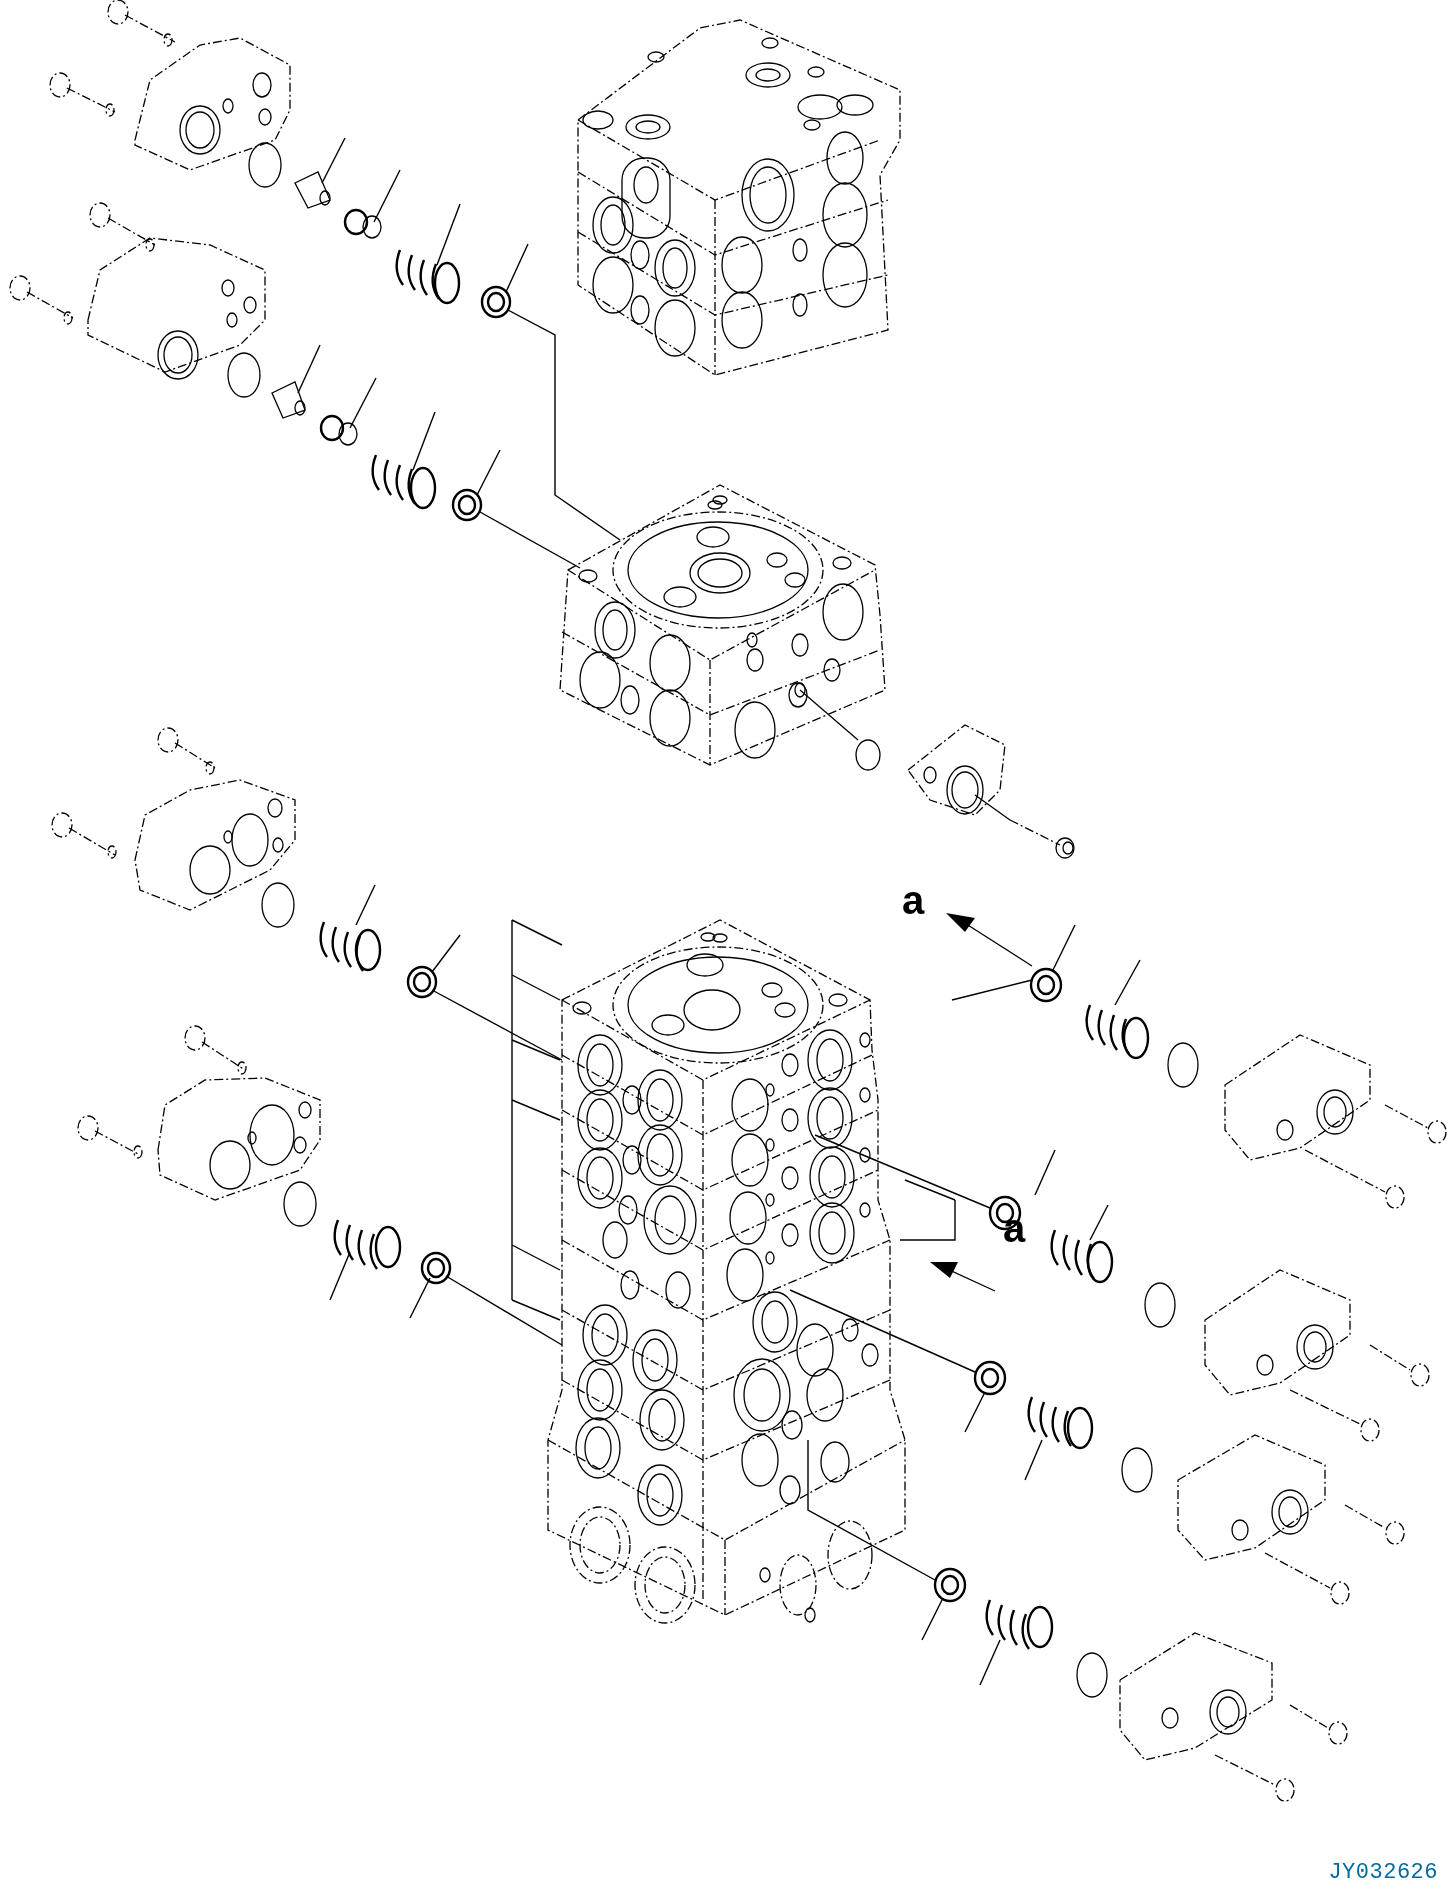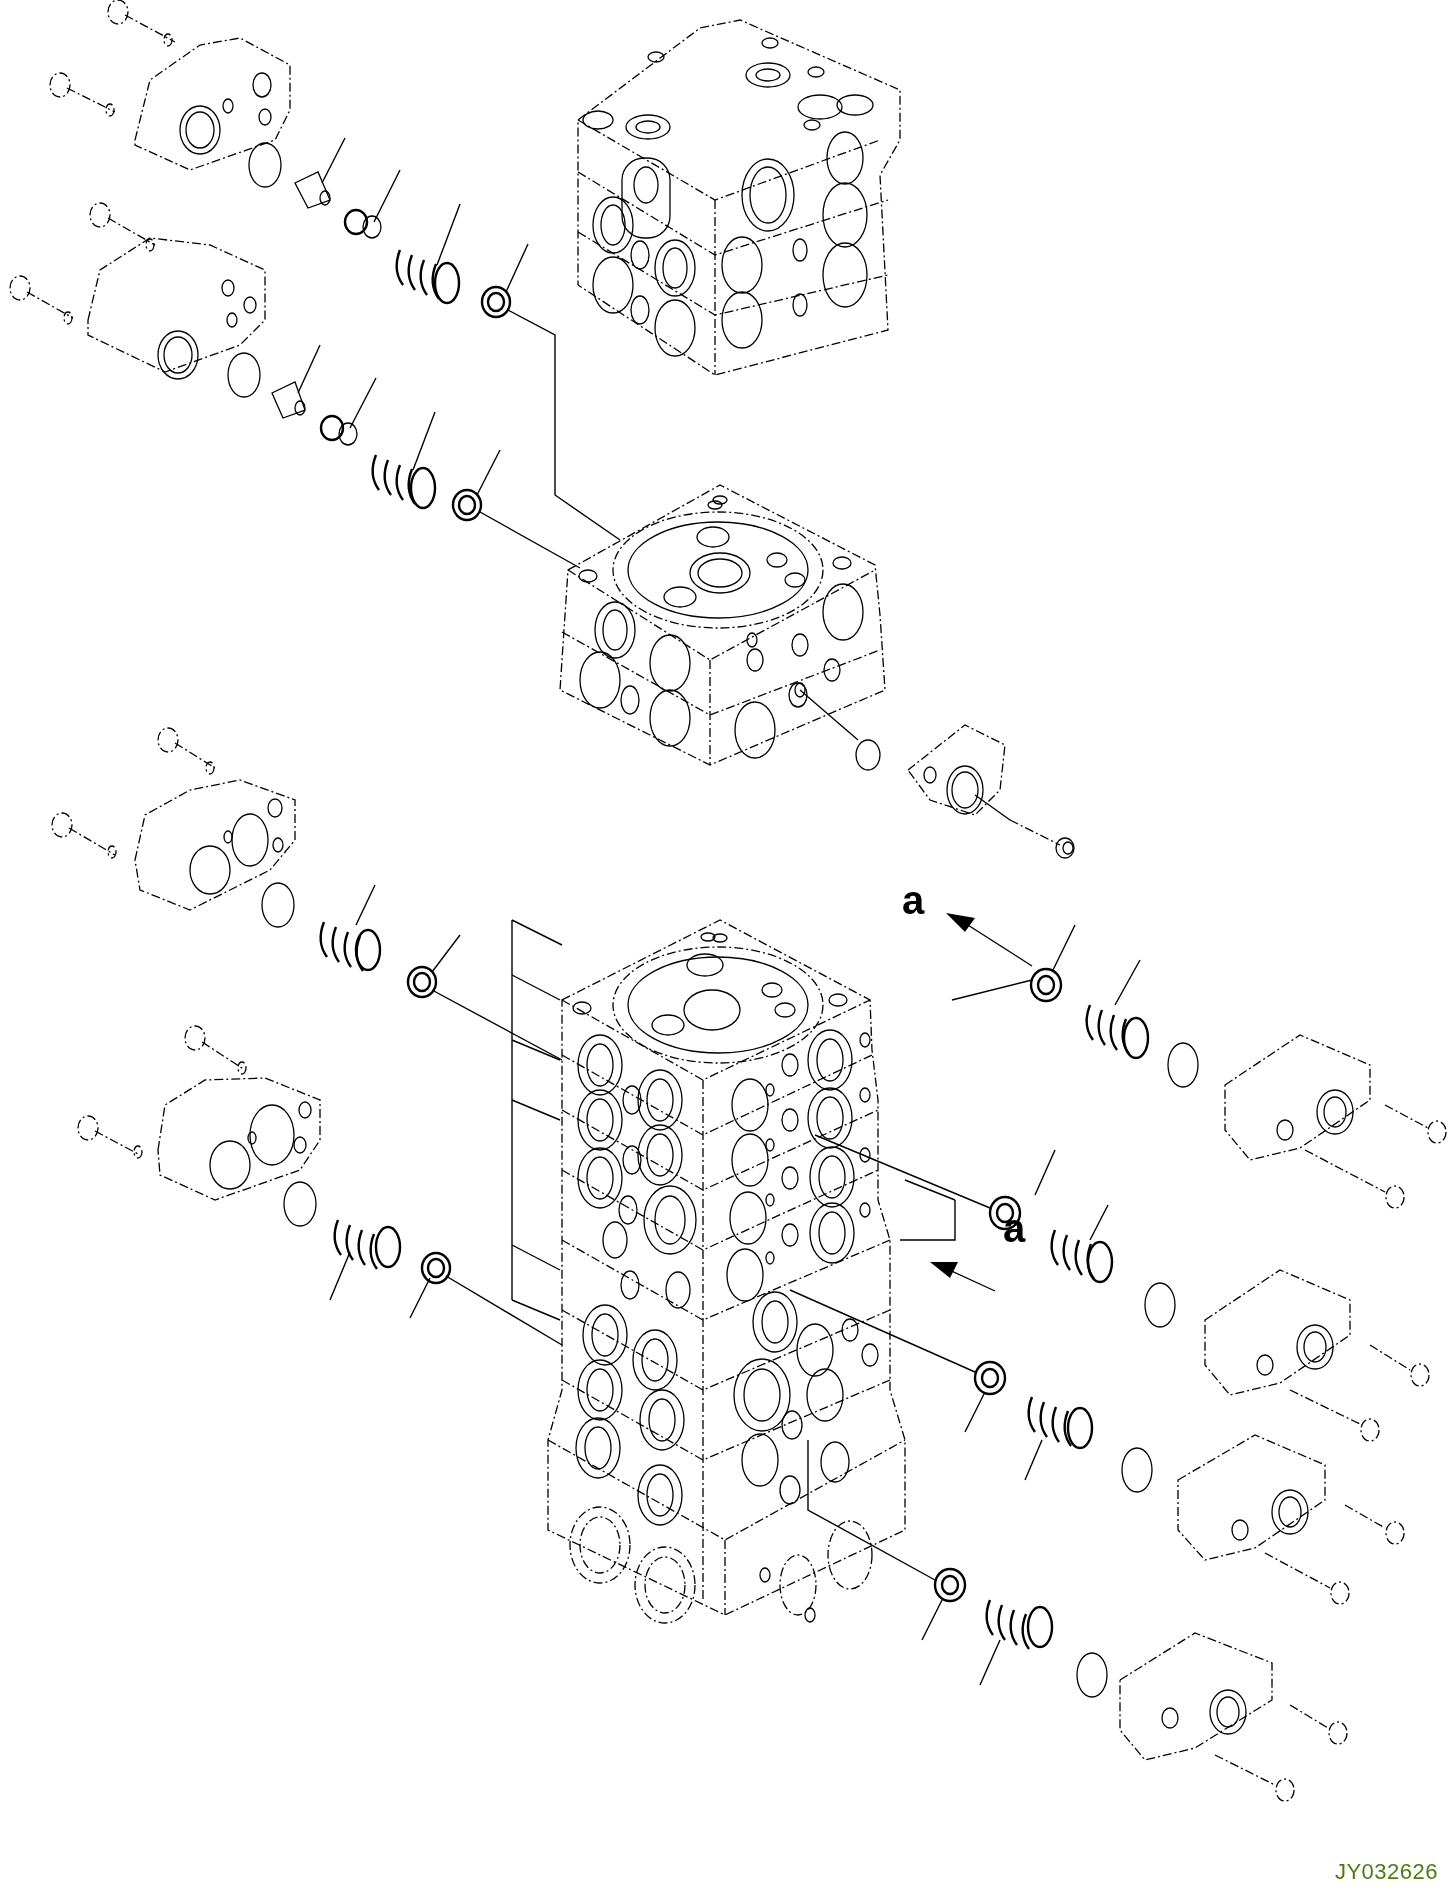--- a/index.html
+++ b/index.html
@@ -1,19 +1,19 @@
 <!DOCTYPE html>
 <html><head>
 <meta charset="utf-8">
 <style>
   html, body { margin:0; padding:0; background:#ffffff; }
   body { width:1456px; height:1891px; position:relative; overflow:hidden; font-family:"Liberation Sans", sans-serif; }
   #canvas { position:absolute; left:0; top:0; width:1456px; height:1891px; }
   .ref-label { position:absolute; font-family:"Liberation Sans", sans-serif; font-weight:bold; font-size:40px; color:#000; line-height:1; }
-  .drawing-id { position:absolute; right:18px; bottom:6px; font-family:Liberation Sans, sans-serif; font-size:22px; color:#4d7c0f; letter-spacing:0.5px; }
+  .drawing-id { position:absolute; right:18px; bottom:6px; font-family:Liberation Mono, monospace; font-size:22px; color:#0369a1; letter-spacing:0.5px; }
   .dash { stroke:#000; stroke-width:1.3; fill:none; stroke-dasharray:9 3 2 3; }
   .solid { stroke:#000; stroke-width:1.3; fill:none; }
   .thick { stroke:#000; stroke-width:2.4; fill:none; }
   .leader { stroke:#000; stroke-width:1.4; fill:none; }
 </style>
 </head>
 <body>
 
 <div id="canvas">
 <svg width="1456" height="1891" viewBox="0 0 1456 1891" xmlns="http://www.w3.org/2000/svg">

